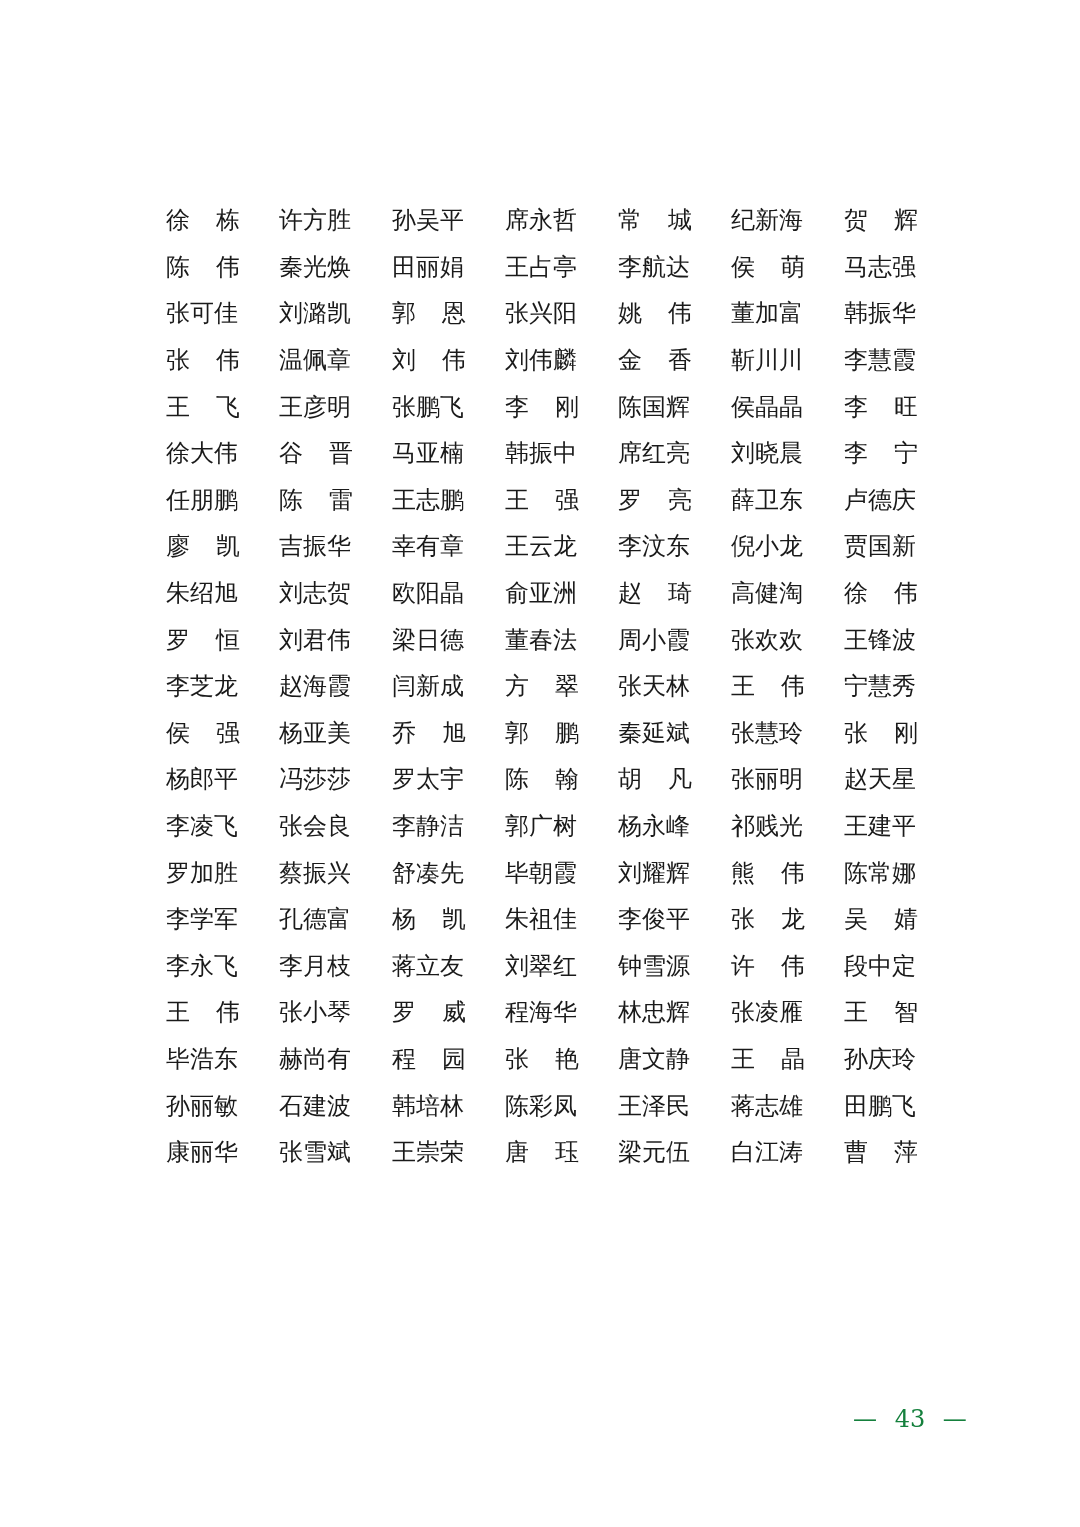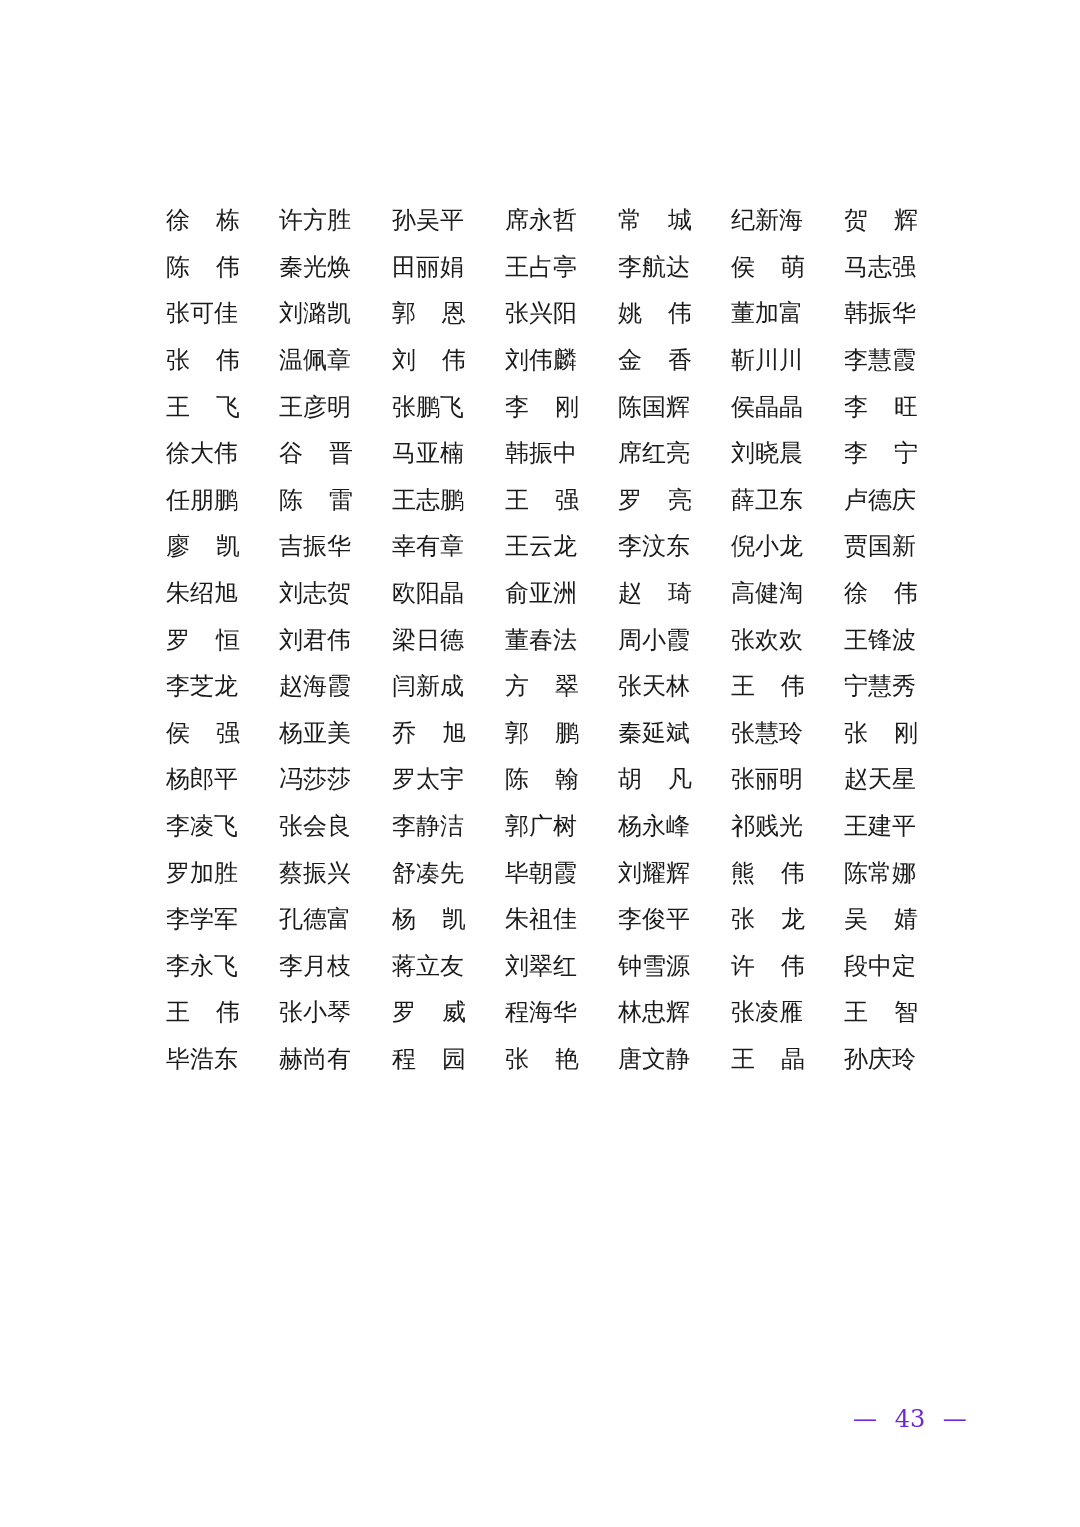--- a/index.html
+++ b/index.html
@@ -49,21 +49,21 @@
       margin-right: 39px;
     }
     .name-cell.two:last-child { margin-right: 0; }
     .name-cell .ch { display: inline-block; width: 24px; text-align: center; }
     .page-number {
       position: absolute;
       left: 843px;
       top: 1404px;
       font-size: 24px;
       line-height: 30px;
-      color: #6d28d9;
+      color: #15803d;
       white-space: nowrap;
     }
     .page-number .dash { display: inline-block; margin: 0 10px; }
   </style>
 </head>
 <body>
 
 <div class="page">
   <div class="name-grid" id="name-grid">
       <div class="name-row">
@@ -352,20 +352,44 @@
         <div class="name-cell two">
           <span class="ch">张</span>
           <span class="ch">艳</span>
         </div>
         <div class="name-cell">唐文静</div>
         <div class="name-cell two">
           <span class="ch">王</span>
           <span class="ch">晶</span>
         </div>
         <div class="name-cell">孙庆玲</div>
+      </div>
+      <div class="name-row">
+        <div class="name-cell">孙丽敏</div>
+        <div class="name-cell">石建波</div>
+        <div class="name-cell">韩培林</div>
+        <div class="name-cell">陈彩凤</div>
+        <div class="name-cell">王泽民</div>
+        <div class="name-cell">蒋志雄</div>
+        <div class="name-cell">田鹏飞</div>
+      </div>
+      <div class="name-row">
+        <div class="name-cell">康丽华</div>
+        <div class="name-cell">张雪斌</div>
+        <div class="name-cell">王崇荣</div>
+        <div class="name-cell two">
+          <span class="ch">唐</span>
+          <span class="ch">珏</span>
+        </div>
+        <div class="name-cell">梁元伍</div>
+        <div class="name-cell">白江涛</div>
+        <div class="name-cell two">
+          <span class="ch">曹</span>
+          <span class="ch">萍</span>
+        </div>
       </div>
     </div>
 
   <div class="page-number">
     <span class="dash">—</span>
     <span>43</span>
     <span class="dash">—</span>
   </div>
 </div>
 

